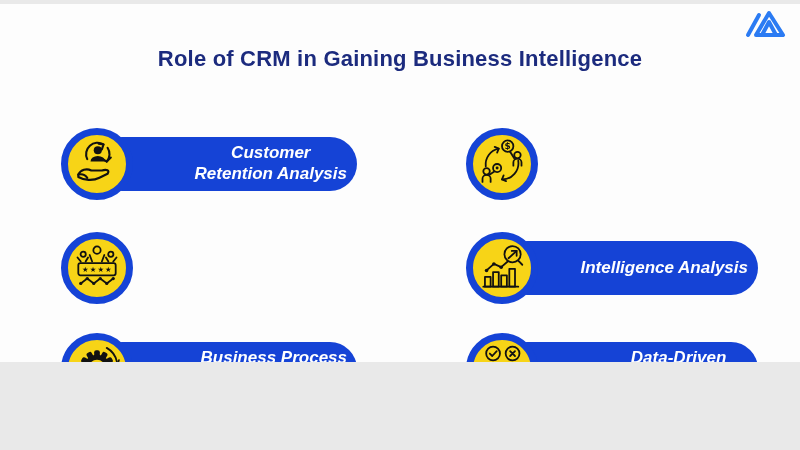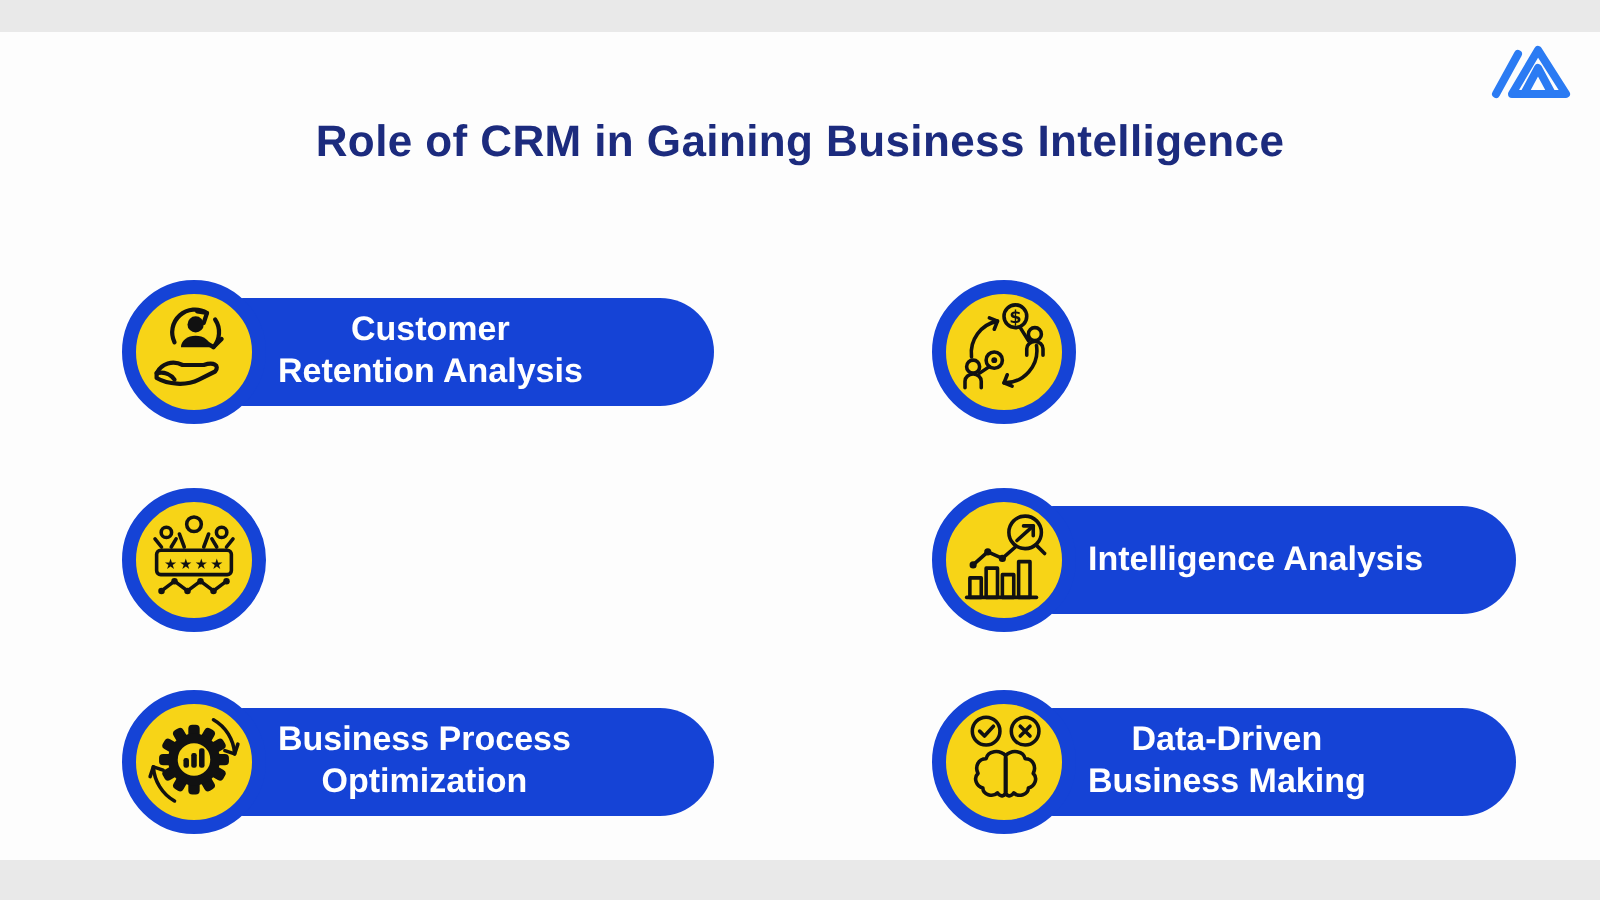--- a/index.html
+++ b/index.html
@@ -1,38 +1,38 @@
 <!DOCTYPE html>
 <html style="--page_bg: #FDFDFD; --title_color: #1C2B7E; --pill_color: #1543D6; --badge_fill: #F7D417; --label_color: #FFFFFF; --logo_color: #2B7BF3; --icon_stroke: #111111;"><head>
 <meta charset="utf-8">
 <style>
   html,body{margin:0;padding:0;background:#e9e9e9;}
   .stage{
-    position:relative;width:800px;height:414px;margin:16px auto;
+    position:relative;width:800px;height:358px;margin:4px auto;
     background:var(--page_bg,#FDFDFD);overflow:hidden;
     font-family:"Liberation Sans",sans-serif;
   }
   .title{
     position:absolute;left:0;right:0;top:42px;text-align:center;
     font-size:22px;font-weight:700;color:var(--title_color,#1C2B7E);
     letter-spacing:.2px;
   }
   .logo{position:absolute;top:5px;right:13px;width:44px;height:30px;}
   .card{position:absolute;height:72px;}
   .pos-l1{left:61px;top:124px;width:296px}
   .pos-r1{left:466px;top:124px;width:292px}
   .pos-l2{left:61px;top:228px;width:296px}
   .pos-r2{left:466px;top:228px;width:292px}
   .pos-l3{left:61px;top:329px;width:296px}
   .pos-r3{left:466px;top:329px;width:292px}
   .pill{
     position:absolute;left:34px;right:0;top:9px;height:54px;
     border-radius:27px;background:var(--pill_color,#1543D6);
-    display:flex;align-items:center;justify-content:flex-start;
-    padding-left:44px;padding-right:10px;box-sizing:border-box;
+    display:flex;align-items:center;justify-content:flex-end;
+    padding-left:44px;padding-right:10px;box-sizing:border-box;font-style:italic;
   }
   .pill-label{
     color:var(--label_color,#fff);font-size:17px;font-weight:700;
     line-height:1.22;text-align:center;white-space:pre-line;
   }
   .badge{
     position:absolute;left:0;top:0;width:72px;height:72px;border-radius:50%;
     background:var(--badge_fill,#F7D417);
     border:7px solid var(--pill_color,#1543D6);box-sizing:border-box;
     display:flex;align-items:center;justify-content:center;

